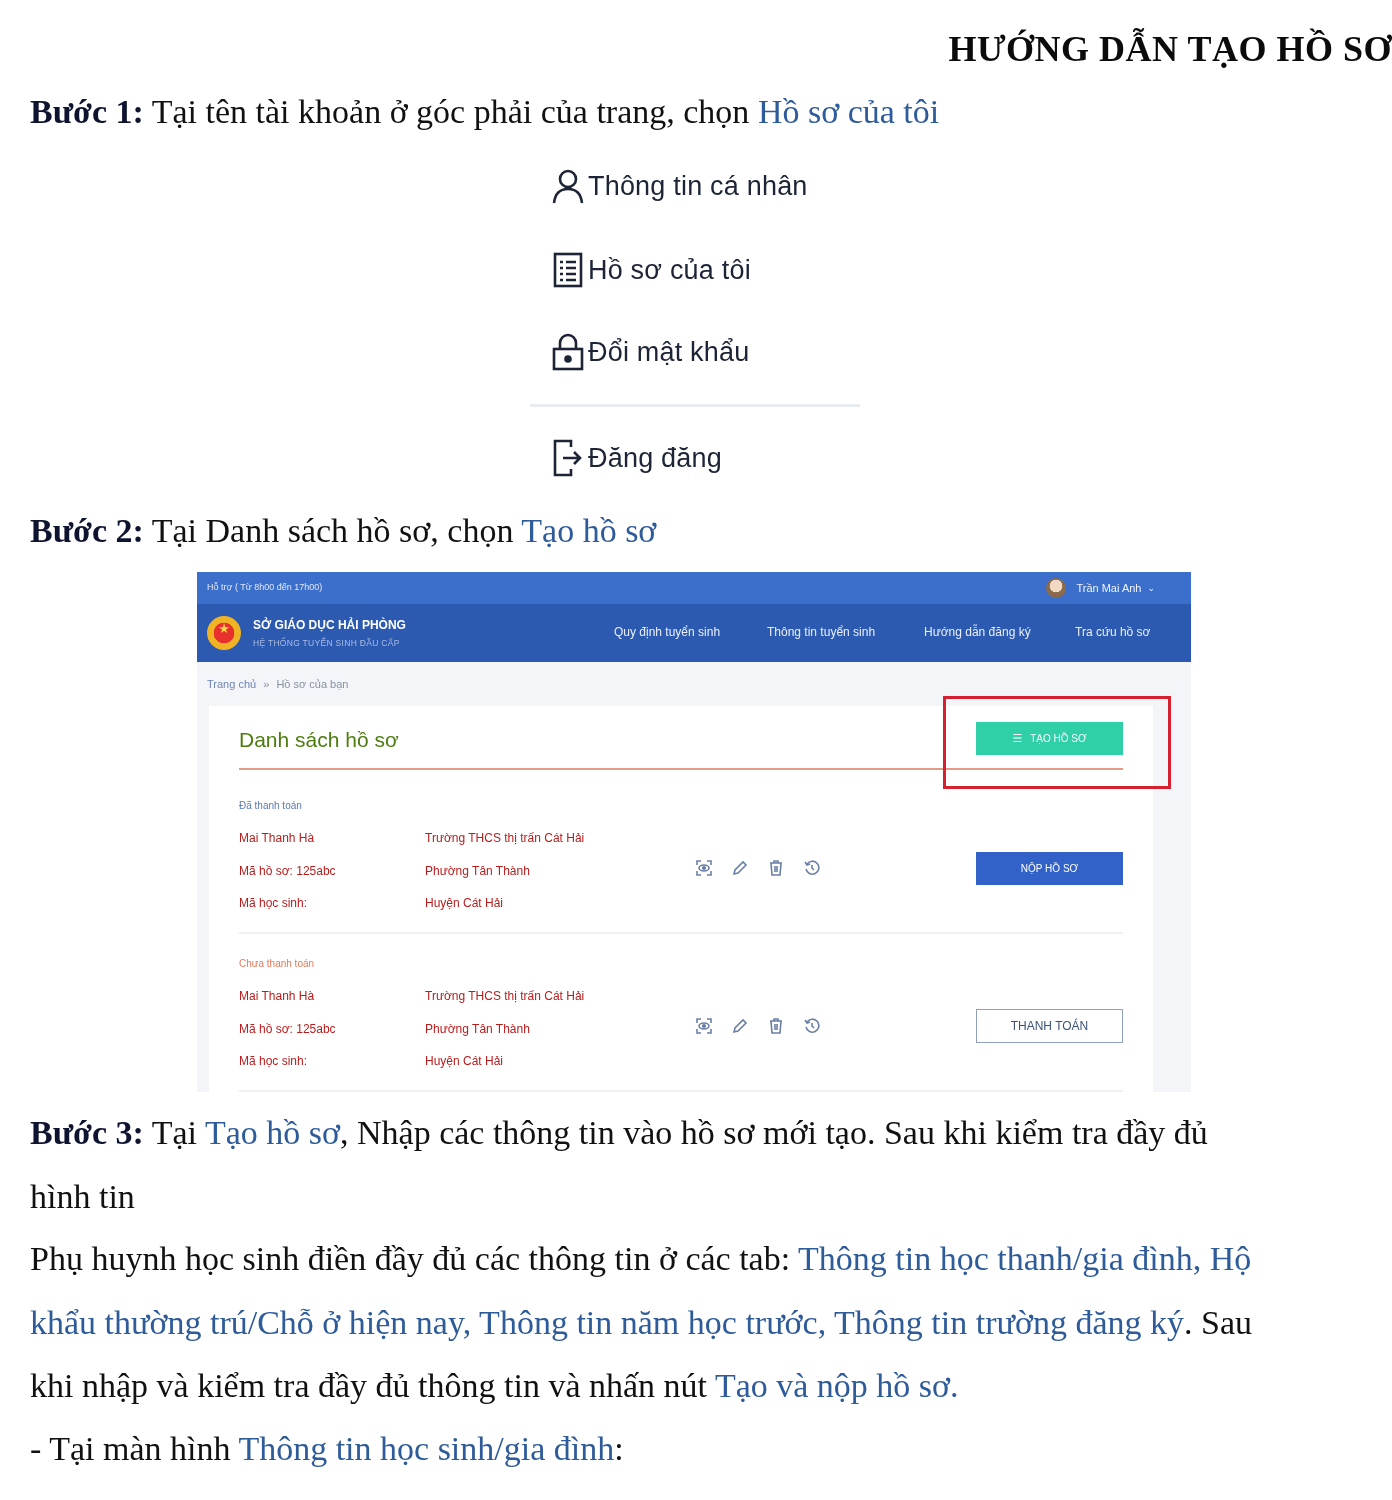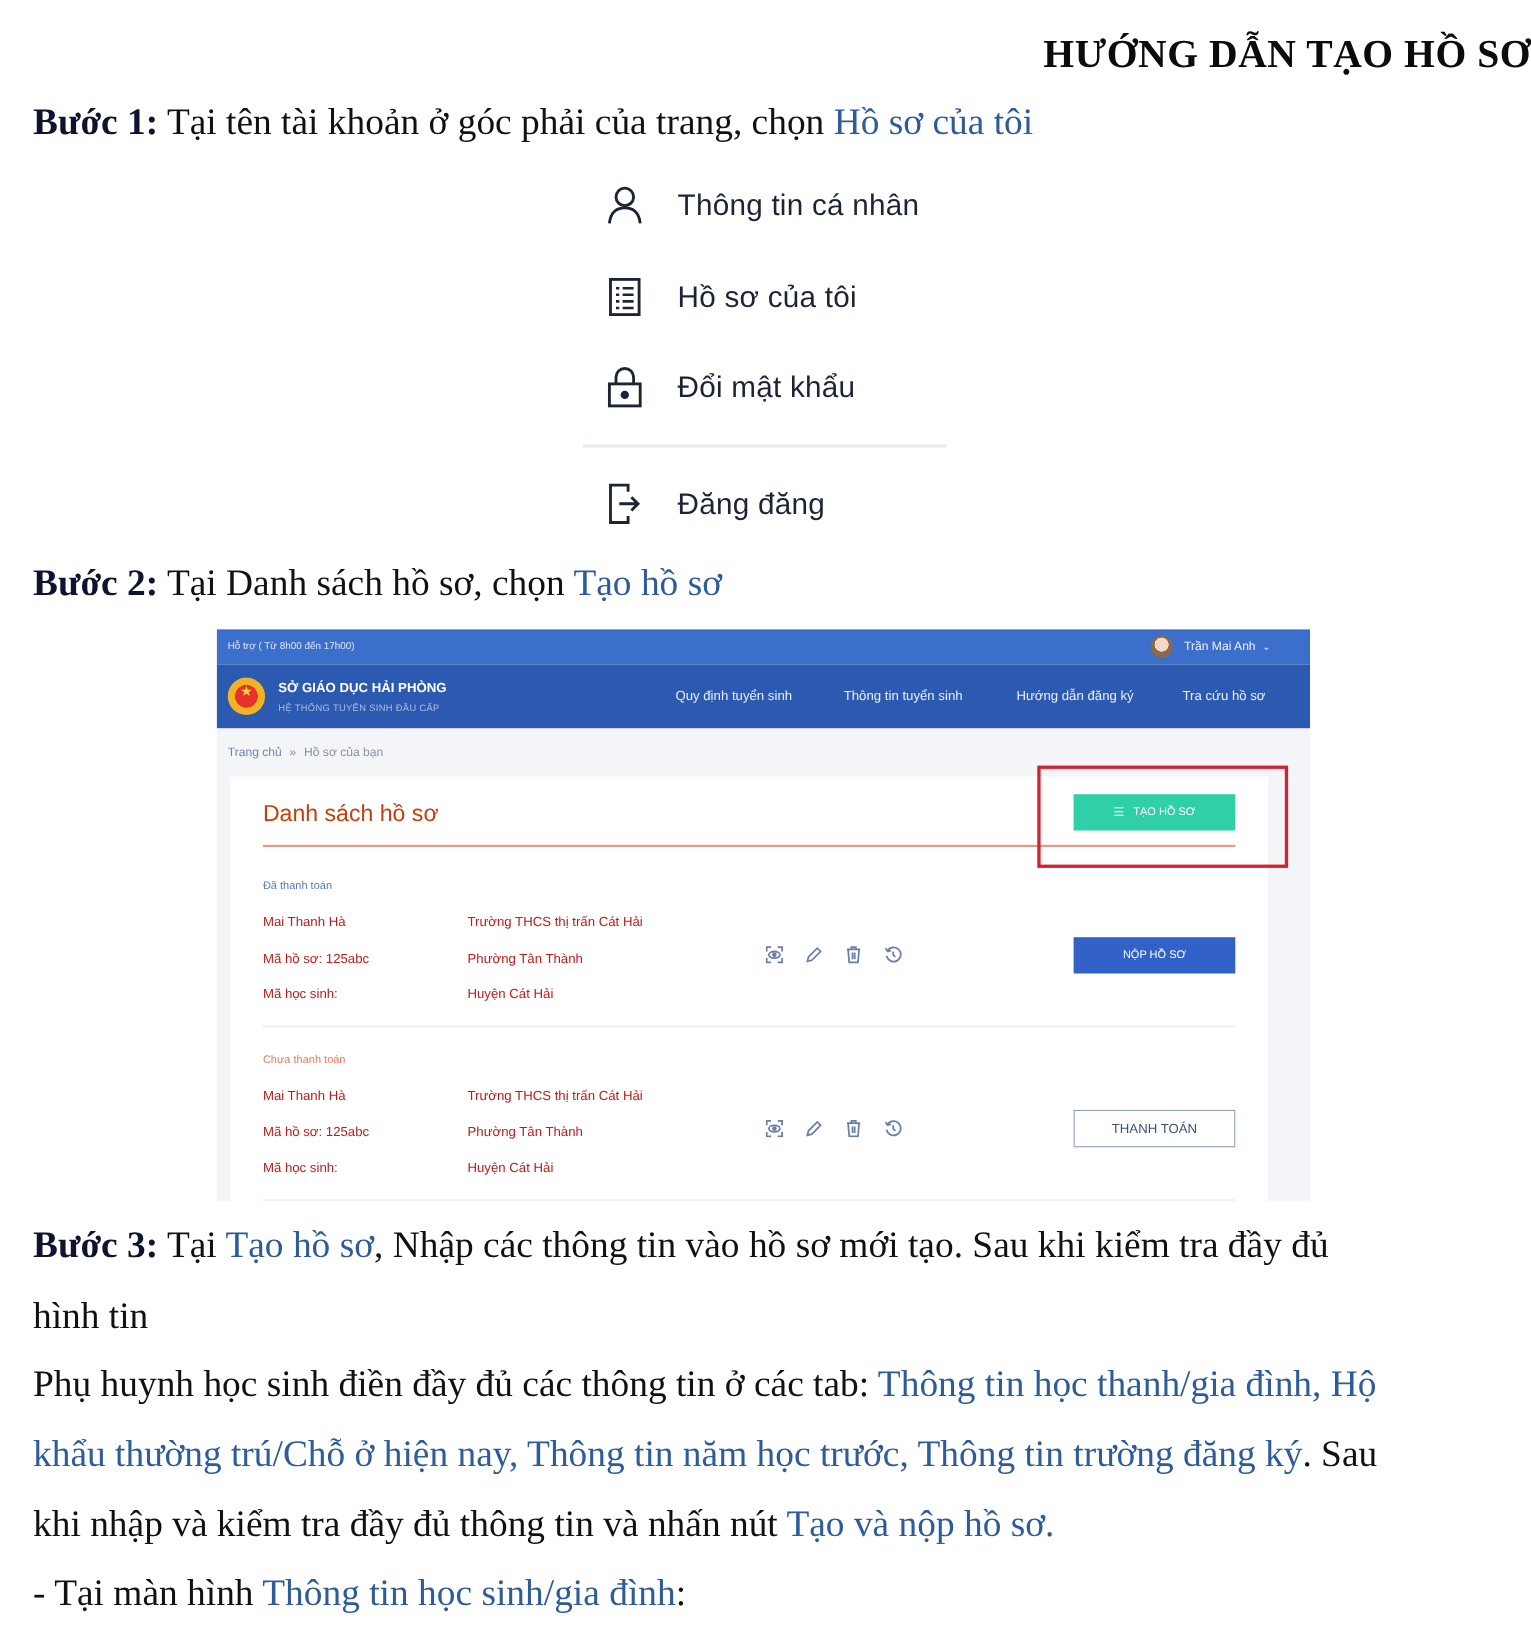--- a/index.html
+++ b/index.html
@@ -10,42 +10,42 @@
     font-weight: bold; font-size: 36px; letter-spacing: 0.5px; color: #0b0b0b; }
   .para { position: absolute; left: 30px; font-size: 34px; line-height: 40px; color: #111; white-space: nowrap; }
   .para b { font-weight: bold; color: #0e1330; }
   .blue { color: #2e5b9a; }
 
   
   .menu { position: absolute; left: 530px; top: 160px; width: 330px; height: 325px;
     font-family: "Liberation Sans", sans-serif; color: #1c2436; }
   .menu-item { position: absolute; left: 0; height: 44px; display: flex; align-items: center; width: 330px; }
   .menu-item .ic { width: 40px; height: 40px; margin-left: 18px; display: flex; align-items: center; justify-content: center; }
-  .menu-item .lbl { margin-left: 28px; font-size: 27px; letter-spacing: 0.2px; }
+  .menu-item .lbl { font-size: 27px; letter-spacing: 0.2px; }
   .menu-divider { position: absolute; left: 0; top: 244px; width: 330px; height: 3px; background: #e8ebef; }
 
   
   .shot { position: absolute; left: 197px; top: 572px; width: 994px; height: 520px; background: #f4f5f8; overflow: hidden;
     font-family: "Liberation Sans", sans-serif; }
   .topbar { position: absolute; left: 0; top: 0; width: 994px; height: 32px; background: #3b6fcb; }
   .support { position: absolute; left: 10px; top: 10px; font-size: 9px; color: #dfe7f7; }
   .user { position: absolute; right: 36px; top: 6px; display: flex; align-items: center; color: #eef3fc; font-size: 11px; }
   .avatar { width: 20px; height: 20px; border-radius: 50%; background: radial-gradient(circle at 50% 40%, #f2d9c4 0 40%, #8a6a4a 42% 100%); margin-right: 10px; }
   .user .chev { margin-left: 6px; font-size: 9px; }
   .navbar { position: absolute; left: 0; top: 32px; width: 994px; height: 58px; background: #2d5ab1; }
   .emblem { position: absolute; left: 10px; top: 12px; width: 34px; height: 34px; border-radius: 50%;
     background: radial-gradient(circle, #e8312c 0 42%, #f0b323 44% 70%, #c9841b 72% 100%); }
   .emblem::after { content: "★"; position: absolute; left: 0; top: 5px; width: 34px; text-align: center; color: #ffd84a; font-size: 13px; }
   .org-name { position: absolute; left: 56px; top: 14px; color: #ffffff; font-weight: bold; font-size: 12px; }
   .org-sub { position: absolute; left: 56px; top: 34px; color: #a9bde3; font-size: 8.5px; letter-spacing: 0.3px; }
   .nav-links { position: absolute; top: 21px; font-size: 12px; color: #e9effa; }
   .breadcrumb { position: absolute; left: 10px; top: 106px; font-size: 11px; color: #8891a0; }
   .breadcrumb .home { color: #6f84b4; }
   .card { position: absolute; left: 12px; top: 134px; width: 944px; height: 400px; background: #ffffff; }
-  .card-title { position: absolute; left: 30px; top: 22px; font-size: 21px; color: #c2410c; }
+  .card-title { position: absolute; left: 30px; top: 22px; font-size: 21px; color: #4d7c0f; }
   .title-line { position: absolute; left: 30px; top: 62px; width: 884px; height: 2px; background: #e49a87; }
   .btn-create { position: absolute; left: 767px; top: 16px; width: 147px; height: 33px; background: #2fcfa7; color: #ffffff;
     font-size: 10px; display: flex; align-items: center; justify-content: center; }
   .btn-create .ic { margin-right: 8px; font-size: 11px; }
   .highlight { position: absolute; left: 746px; top: 124px; width: 228px; height: 93px; border: 3px solid #d5202f; }
   .status { position: absolute; left: 30px; font-size: 10px; }
   .paid { color: #5a7ab5; }
   .unpaid { color: #e37a5b; }
   .cell { position: absolute; font-size: 12px; color: #b91c1c; white-space: nowrap; }
   .actions { position: absolute; left: 485px; display: flex; gap: 16px; color: #7083a8; }

